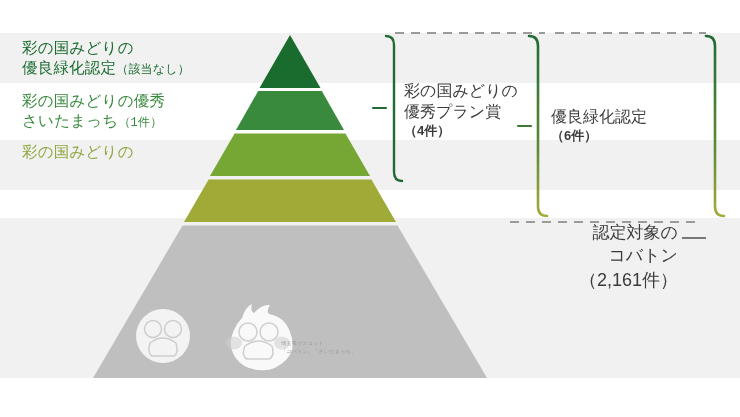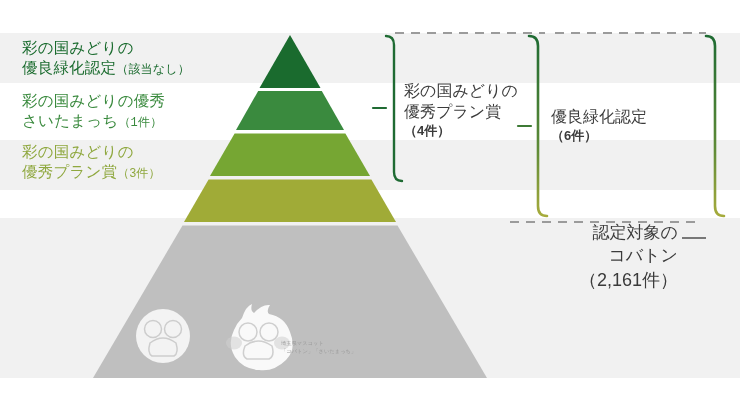--- a/index.html
+++ b/index.html
@@ -114,21 +114,20 @@
     <span class="l2"><span>優良緑化認定</span><span class="sm">（該当なし）</span></span>
   </div>
 
   <div class="lbl-left" style="left:22px;top:92px;font-size:15.5px;color:#3a8a3e;font-family:Liberation Mono, monospace;">
     <span class="l1">彩の国みどりの優秀</span>
     <span class="l2"><span>さいたまっち</span><span class="sm">（1件）</span></span>
   </div>
 
   <div class="lbl-left" style="left:22px;top:142px;font-size:15.5px;color:#8fa83f;">
     <span class="l1">彩の国みどりの</span>
-    <span class="l2"><span>優秀プラン賞</span><span class="sm">（3件）</span></span>
   </div>
 
   <svg id="overlay" viewBox="0 0 740 417">
 
     <line x1="395" y1="33" x2="545" y2="33" stroke="#9b9b9b" stroke-width="2" stroke-dasharray="9 7"></line>
     <line x1="555" y1="33" x2="706" y2="33" stroke="#9b9b9b" stroke-width="2" stroke-dasharray="9 7"></line>
 
     <line x1="510" y1="222" x2="700" y2="222" stroke="#9b9b9b" stroke-width="2" stroke-dasharray="9 7"></line>
 
     <defs>

